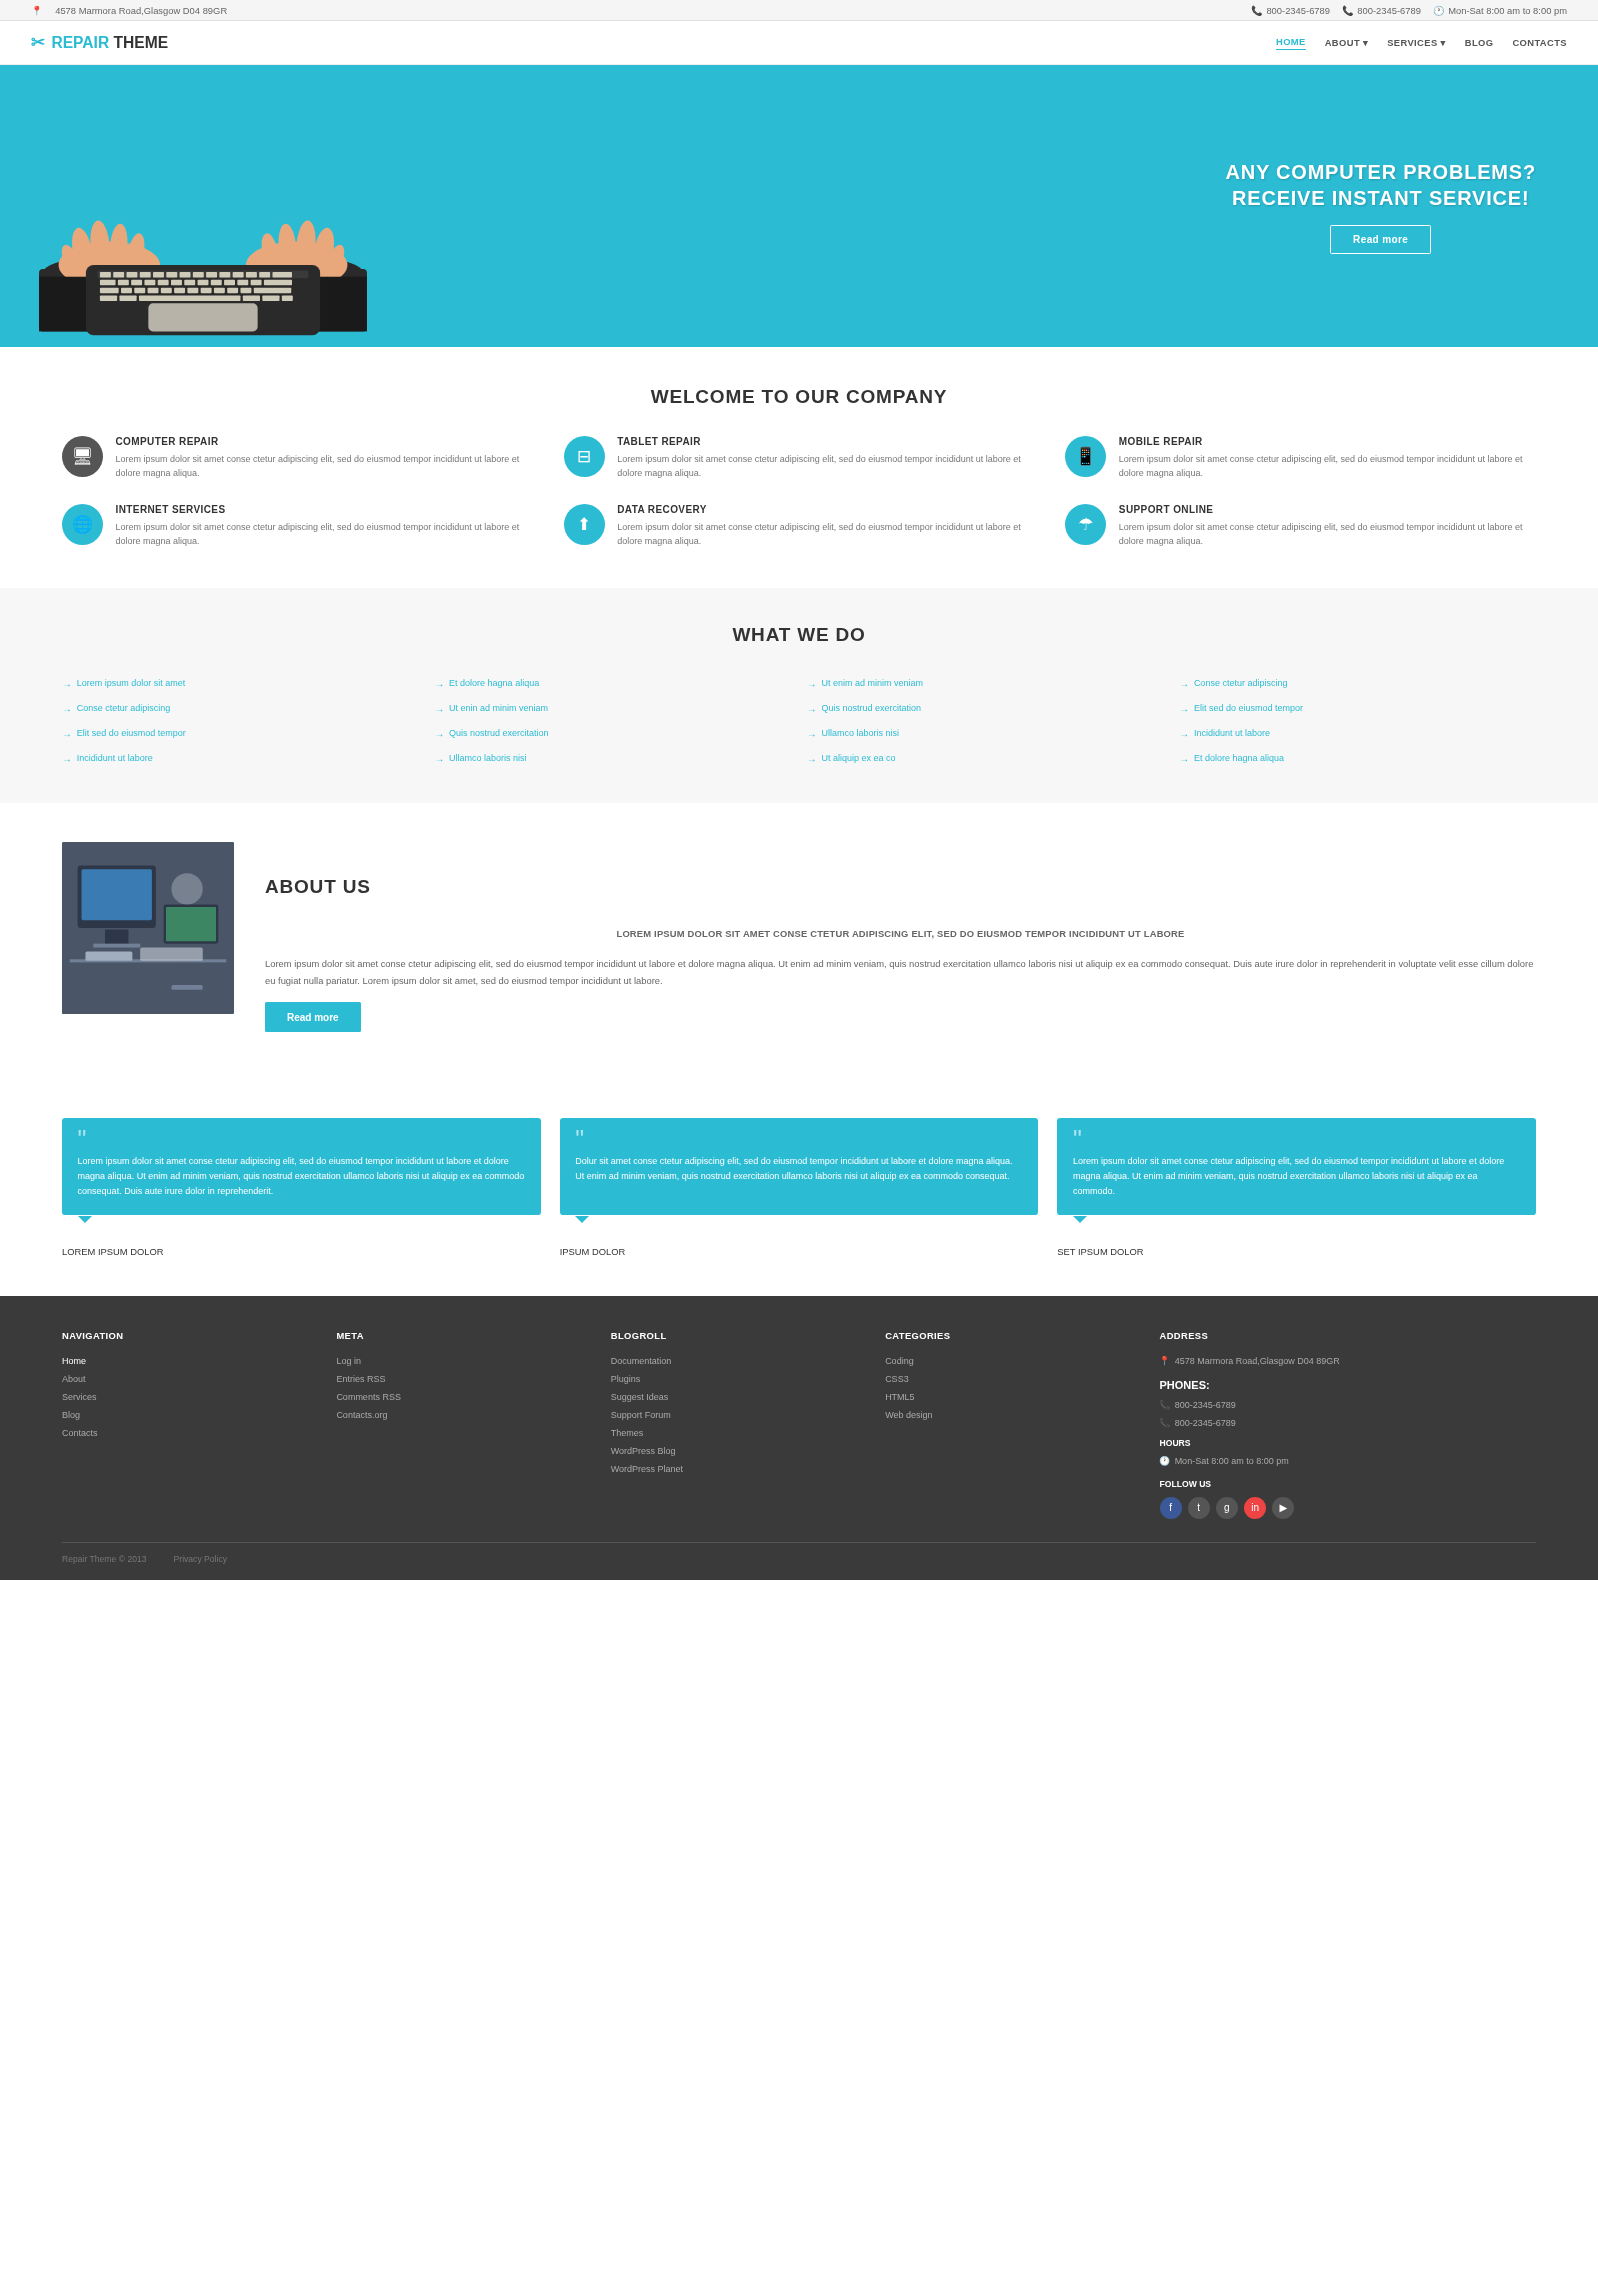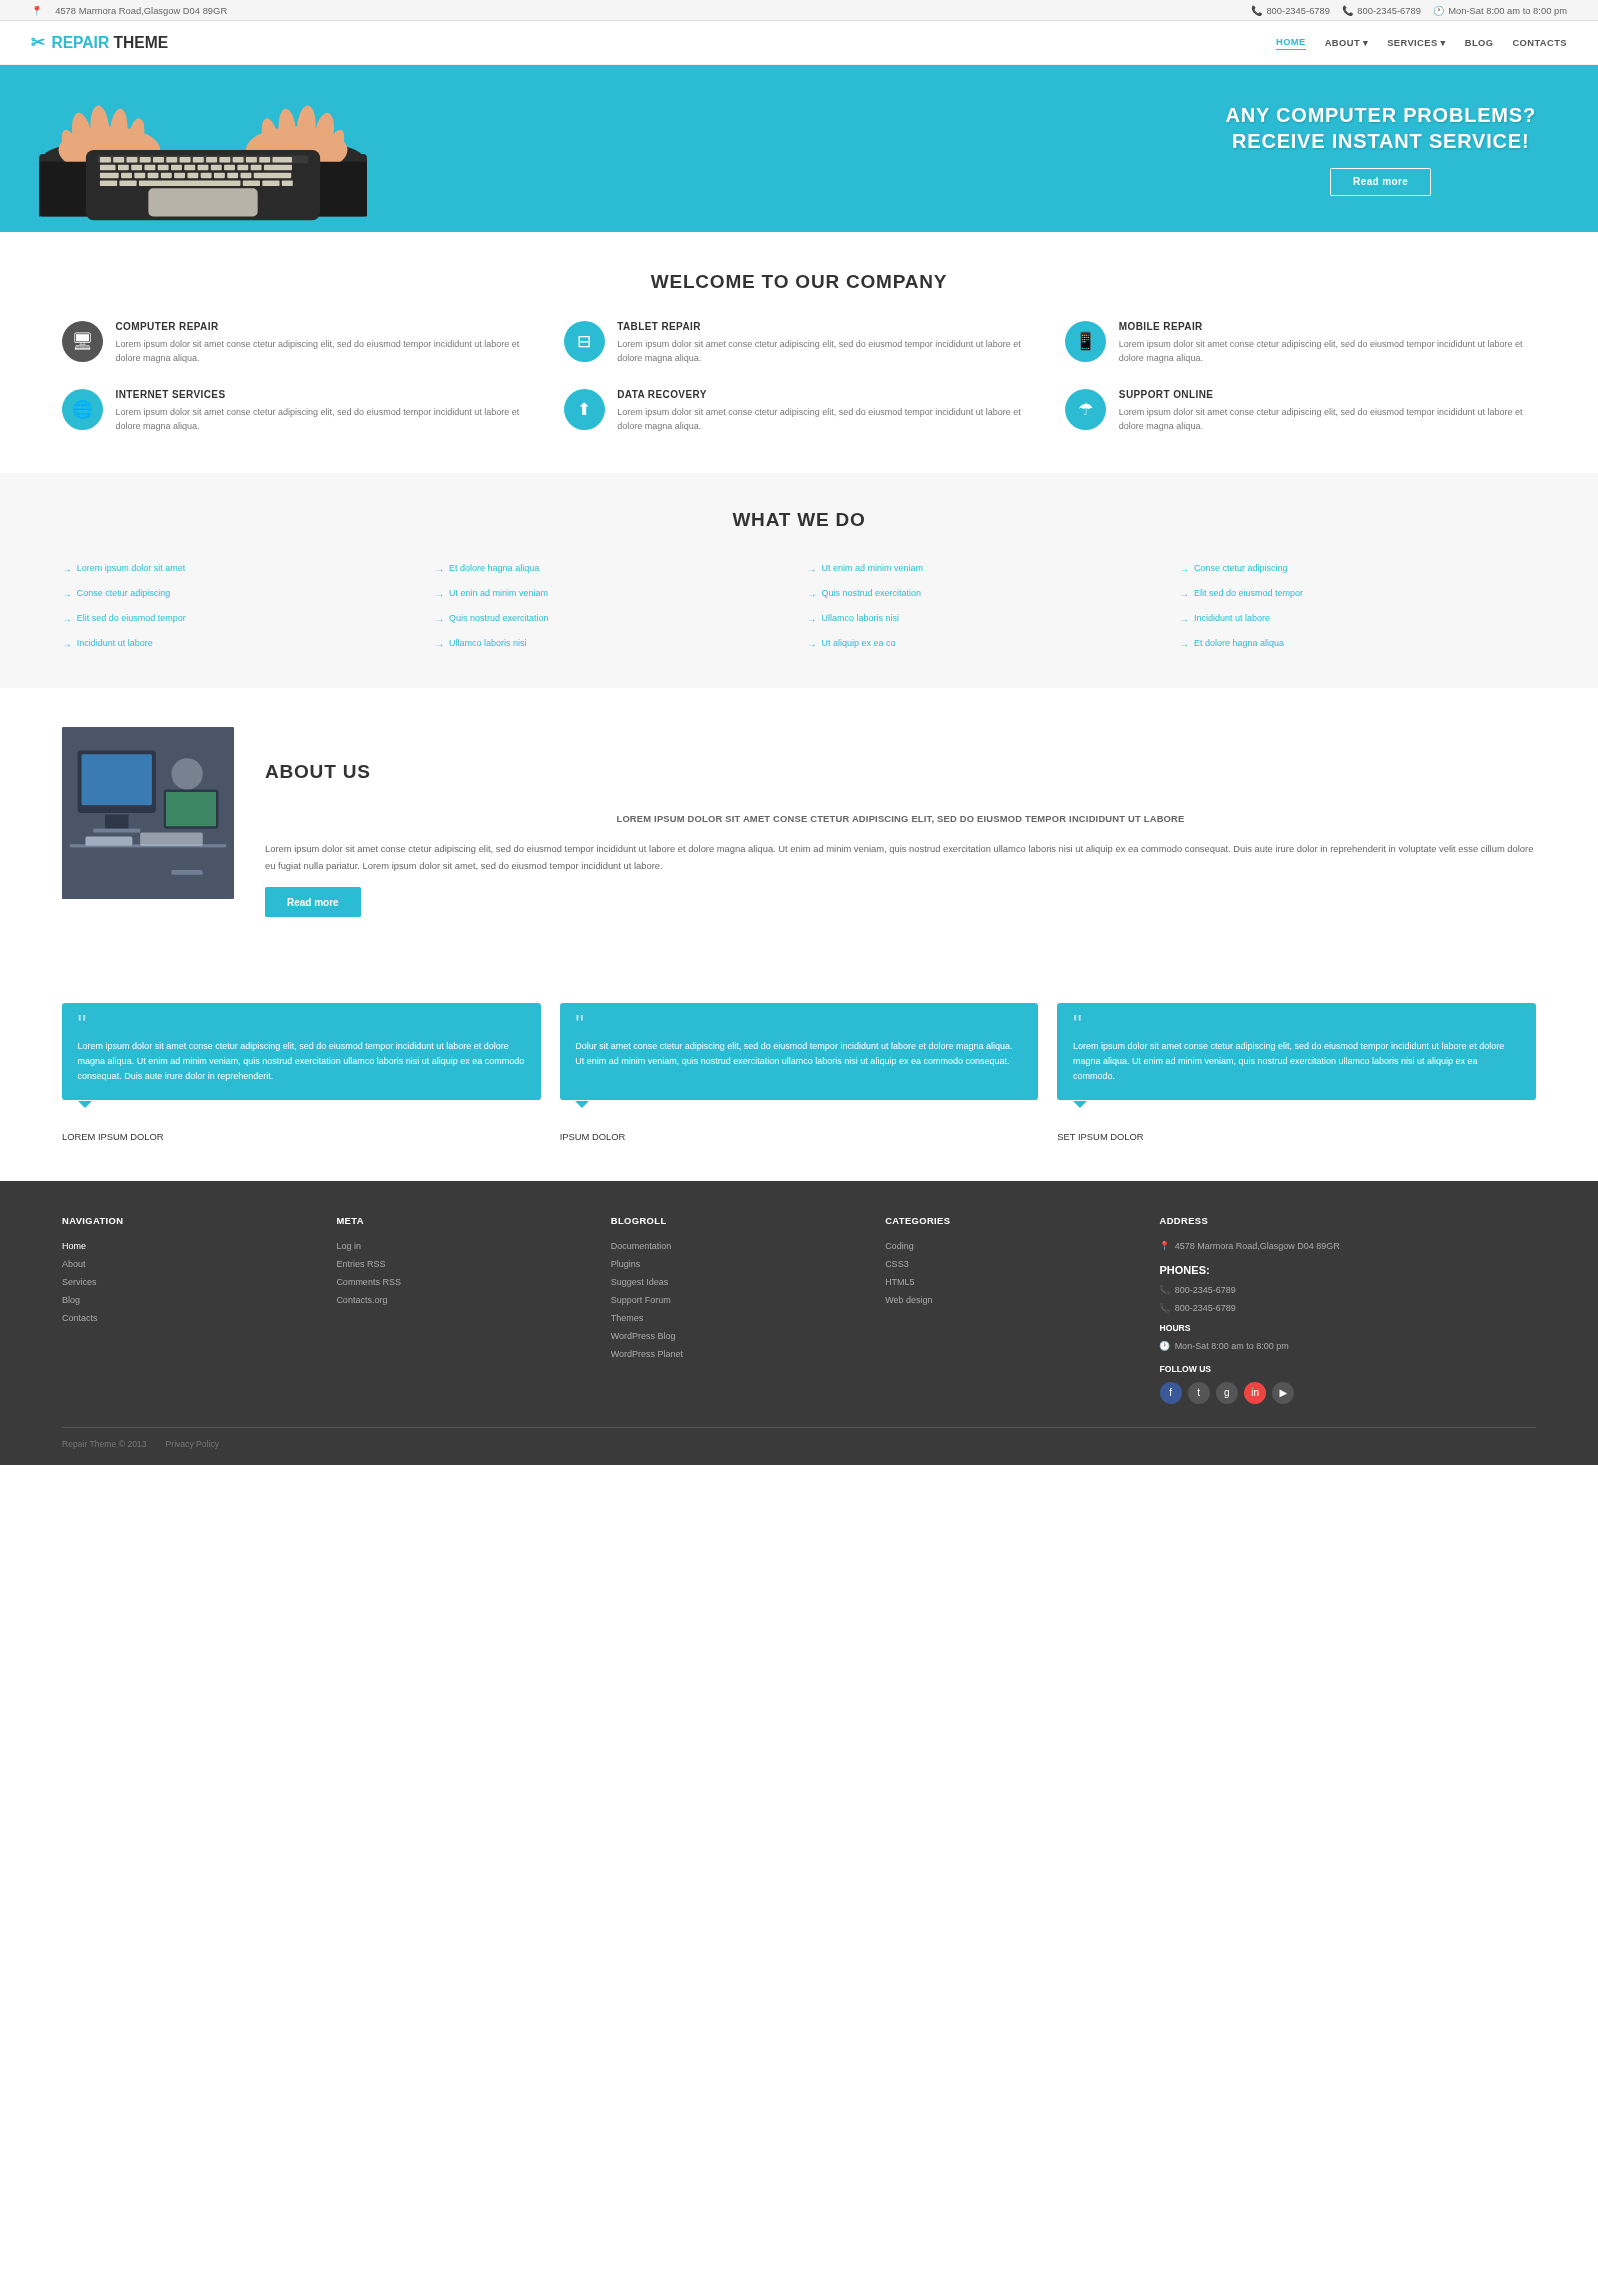--- a/index.html
+++ b/index.html
@@ -14,21 +14,21 @@
     .header { display: flex; justify-content: space-between; align-items: center; padding: 11px 31px; background: #fff; border-bottom: 0.8px solid #eee; }
     .logo { display: flex; align-items: center; gap: 6.2px; font-size: 15.6px; font-weight: bold; color: #333; }
     .logo .logo-icon { color: #2bbcd4; font-size: 17px; }
     .logo .logo-repair { color: #2bbcd4; }
     .logo .logo-theme { color: #333; }
     nav { display: flex; gap: 19px; align-items: center; font-size: 10px; }
     nav a { text-decoration: none; color: #555; font-weight: 600; text-transform: uppercase; font-size: 9.4px; letter-spacing: 0.4px; }
     nav a.active { color: #2bbcd4; border-bottom: 1.6px solid #2bbcd4; padding-bottom: 1.6px; }
 
     
-    .hero { background: #2bbcd4; position: relative; height: 167px; display: flex; align-items: center; justify-content: flex-end; overflow: hidden; }
+    .hero { background: #2bbcd4; position: relative; height: 282px; display: flex; align-items: center; justify-content: flex-end; overflow: hidden; }
     .hero-text { position: relative; z-index: 10; text-align: center; padding-right: 62px; }
     .hero-title { font-size: 20px; font-weight: bold; color: #fff; letter-spacing: 0.8px; line-height: 1.3; text-shadow: 0.8px 0.8px 2.3px rgba(0,0,0,0.2); }
     .hero-btn { margin-top: 14px; background: transparent; border: 1.6px solid #fff; color: #fff; padding: 7.8px 22px; font-size: 10px; cursor: pointer; border-radius: 1.6px; font-weight: 600; letter-spacing: 0.4px; }
 
     
     .welcome-section { padding: 39px 62px; text-align: center; }
     .section-title { font-size: 19px; font-weight: bold; color: #333; text-transform: uppercase; margin-bottom: 28px; letter-spacing: 0.8px; }
     .services-grid { display: grid; grid-template-columns: repeat(3, 1fr); gap: 23.4px 31px; text-align: left; }
     .service-item { display: flex; gap: 12.5px; align-items: flex-start; }
     .service-icon { width: 41px; height: 41px; border-radius: 50%; display: flex; align-items: center; justify-content: center; font-size: 17px; flex-shrink: 0; }
@@ -73,21 +73,21 @@
     .footer-phones { margin-bottom: 6.2px; }
     .footer-phones p { display: flex; gap: 3.9px; align-items: center; font-size: 9px; color: #aaa; line-height: 1.8; }
     .footer-hours { display: flex; gap: 3.9px; align-items: center; font-size: 9px; color: #aaa; margin-bottom: 9.4px; }
     .social-icons { display: flex; gap: 6.2px; margin-top: 7.8px; }
     .social-icon { width: 22px; height: 22px; border-radius: 50%; display: flex; align-items: center; justify-content: center; font-size: 10px; cursor: pointer; }
     .social-facebook { background: #3b5998; color: #fff; }
     .social-twitter { background: #555; color: #fff; }
     .social-google { background: #555; color: #fff; }
     .social-linkedin { background: #ef4444; color: #fff; }
     .social-youtube { background: #555; color: #fff; }
-    .footer-bottom { border-top: 0.8px solid #555; padding-top: 11px; display: flex; gap: 19px; font-size: 8.6px; color: #777; }
+    .footer-bottom { border-top: 0.8px solid #555; padding-top: 11px; display: flex; gap: 27px; font-size: 8.6px; color: #777; }
     .footer-bottom a { color: #777; text-decoration: none; text-align: right; }
   </style>
 </head>
 <body>
 
 <div class="top-bar">
   <div class="top-bar-left">
     <span>📍</span>
     <span>4578 Marmora Road,Glasgow D04 89GR</span>
   </div>

